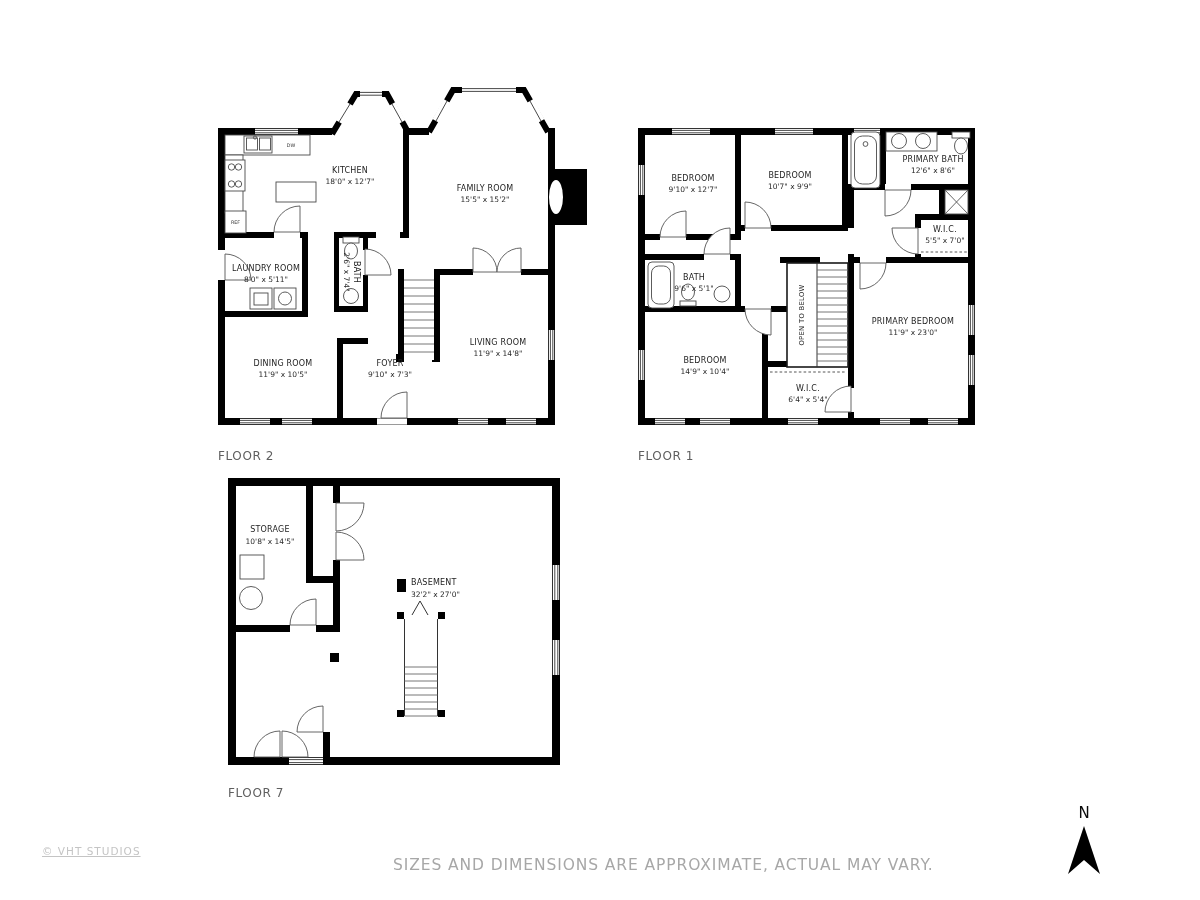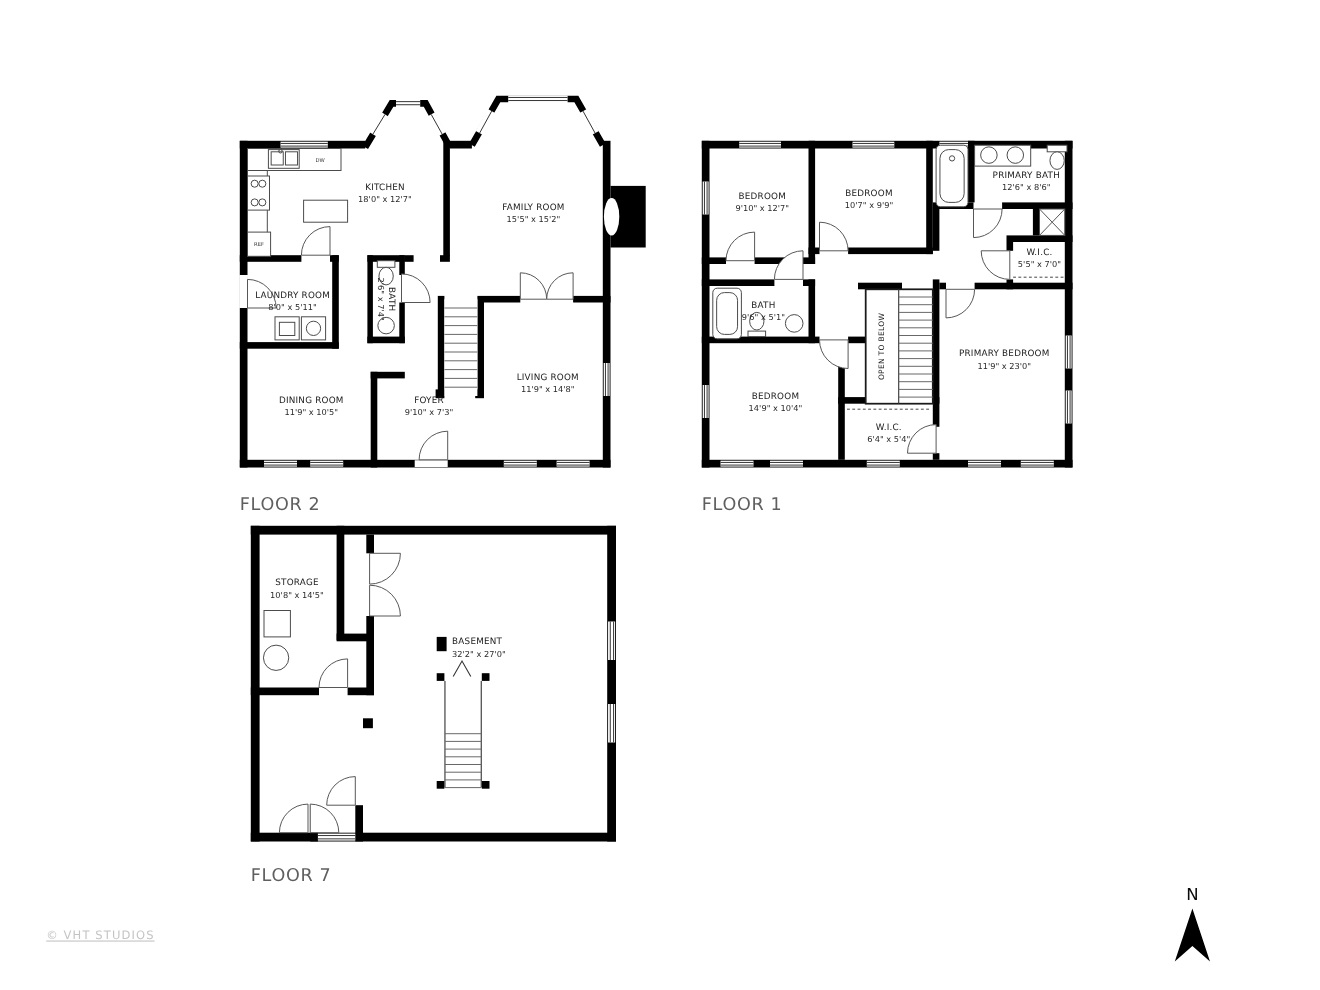--- a/index.html
+++ b/index.html
@@ -1,19 +1,19 @@
 <!DOCTYPE html>
 <html><head>
 <meta charset="utf-8">
 <style>
   html,body{margin:0;padding:0;background:#fff;}
   .canvas{position:relative;width:1200px;height:900px;background:#ffffff;overflow:hidden;
           font-family:"DejaVu Sans", sans-serif;}
   .plan{position:absolute;}
-  .caption{position:absolute;font-size:16px;color:#5f5f5f;letter-spacing:.6px;font-weight:500;}
+  .caption{position:absolute;font-size:12px;color:#5f5f5f;letter-spacing:.6px;font-weight:500;}
   .copyright{position:absolute;left:42px;top:845px;font-size:10.5px;color:#c4c4c4;letter-spacing:1px;text-decoration:underline;}
   .disclaimer{position:absolute;left:393px;top:856px;font-size:15.5px;color:#a7a7a7;letter-spacing:.9px;}
   
   .w{fill:#000;}
   .fx{fill:#fff;stroke:#4a4a4a;stroke-width:.9;}
   .fx2{fill:none;stroke:#4a4a4a;stroke-width:.9;}
   .door{fill:#fff;stroke:#555;stroke-width:.9;}
   .win{fill:#fff;}
   .wl{stroke:#333;stroke-width:.9;}
   .tread{stroke:#666;stroke-width:.9;}
@@ -396,14 +396,15 @@
   <div class="caption" style="left:218px;top:449px">FLOOR 2</div>
   <div class="caption" style="left:638px;top:449px">FLOOR 1</div>
   <div class="caption" style="left:228px;top:786px">FLOOR 7</div>
 
   <svg class="plan" style="left:1058px;top:798px" width="52" height="86" viewBox="0 0 52 86">
     <text class="compass-n" x="26" y="20">N</text>
     <path d="M26,28 L42,76 L26,62 L10,76 Z" fill="#000"></path>
   </svg>
 
   <div class="copyright">© VHT STUDIOS</div>
+  <div class="disclaimer">SIZES AND DIMENSIONS ARE APPROXIMATE, ACTUAL MAY VARY.</div>
 
 </div>
 
 </body></html>

